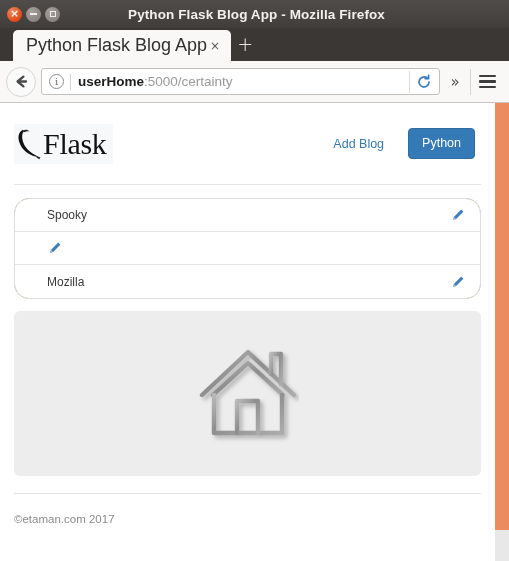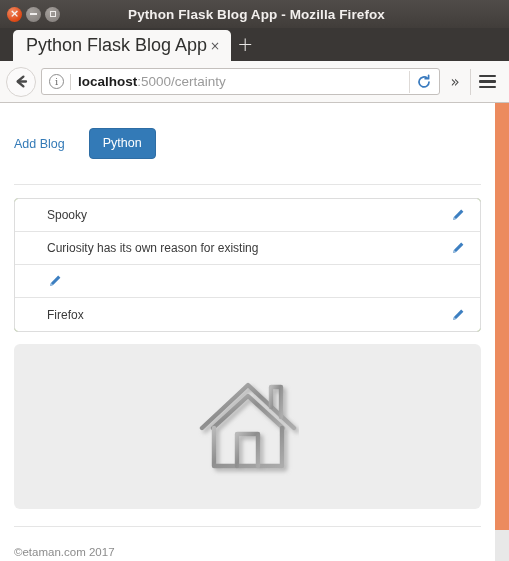--- a/index.html
+++ b/index.html
@@ -286,21 +286,21 @@
 
   .hr-nav {
     height: 1px;
     background: #e5e5e5;
     margin: 0 0 13px 0;
   }
 
   
   .list-group {
     border: 1px solid #dddddd;
-    border-radius: 4px;
+    border-radius: 15px;
     overflow: hidden;
     background: #4d7c0f;
   }
   .list-item {
     position: relative;
     height: 33px;
     display: flex;
     align-items: center;
     padding: 0 14px 0 32px;
     border-bottom: 1px solid #e4e4e4;
@@ -397,21 +397,21 @@
     <div class="nav-back">
       <svg width="17" height="17" viewBox="0 0 17 17">
         <path d="M10.4 3.6 L4.6 8.5 L10.4 13.4" fill="none" stroke="#4a4a4a" stroke-width="2.3" stroke-linecap="round" stroke-linejoin="round"></path>
         <line x1="5.2" y1="8.5" x2="13" y2="8.5" stroke="#4a4a4a" stroke-width="2.3" stroke-linecap="round"></line>
       </svg>
     </div>
 
     <div class="urlbox">
       <span class="url-info">i</span>
       <span class="url-sep"></span>
-      <span class="url-text"><span class="url-host">localhost</span><span>:5000/certainty</span></span>
+      <span class="url-text"><span class="url-host">userHome</span><span>:5000/certainty</span></span>
       <span class="url-divider"></span>
       <span class="url-reload">
         <svg width="16" height="16" viewBox="0 0 16 16">
           <path d="M13 8 A5 5 0 1 1 11.3 4.2" fill="none" stroke="#3a7bbf" stroke-width="1.7" stroke-linecap="round"></path>
           <path d="M12.6 1.3 L12.6 4.7 L9.2 4.7" fill="none" stroke="#3a7bbf" stroke-width="1.7" stroke-linecap="round" stroke-linejoin="round"></path>
         </svg>
       </span>
     </div>
 
     <div class="nav-chevrons">»</div>
@@ -421,20 +421,34 @@
       <span></span>
       <span></span>
     </div>
   </div>
 
   <div class="viewport">
     <div class="page">
 
       <div class="site-nav">
 
+        <div class="brand">
+          <svg class="brand-horn" width="26" height="34" viewBox="0 0 26 34">
+            <path d="M6.5 3 C2 5.5 1.5 11 4 17 C6.5 23 12 27.5 19.5 29.5 L24 30.5
+                     L21 29 C13.5 25.5 8.5 20 6.8 14 C5.6 9.6 6 5.8 8.2 3.4 Z" fill="#121212"></path>
+            <path d="M7.2 3.2 C9.5 2.2 12 2.6 13.6 4.2 C11.2 4.2 9.1 4.6 7.6 5.6 Z" fill="#2a2a2a"></path>
+            <path d="M7.6 6.6 C9.2 6 11 6 12.2 6.6 C10.4 7.4 9 8.6 8.2 10 C7.6 8.8 7.4 7.6 7.6 6.6 Z" fill="#f4f4f4"></path>
+            <path d="M8.8 12.4 C9.8 11.6 11 11.2 12 11.4 C11.2 12.8 10.8 14.2 10.8 15.6
+                     C9.9 14.6 9.2 13.5 8.8 12.4 Z" fill="#f4f4f4"></path>
+            <path d="M12.4 18 C13.4 17.4 14.4 17.2 15.2 17.4 C14.6 18.6 14.4 19.8 14.6 20.8
+                     C13.7 19.9 12.9 19 12.4 18 Z" fill="#f4f4f4"></path>
+            <path d="M19.5 29.5 L24.5 30.6 L23.2 32.2 Z" fill="#121212"></path>
+          </svg>
+          <span class="brand-text">Flask</span>
+        </div>
 
         <div class="nav-right">
           <a class="nav-link" href="#">Add Blog</a>
           <button class="btn-primary">Python</button>
         </div>
       </div>
 
       <div class="hr-nav"></div>
 
       <div class="list-group">
@@ -442,41 +456,32 @@
         <div class="list-item">
           <span class="list-item-title">Spooky</span>
           <span class="edit-icon">
             <svg width="14" height="14" viewBox="0 0 14 14">
               <path d="M10.2 1.6 L12.4 3.8 L5.1 11.1 L2.1 12.1 L2.9 9.0 Z" fill="#3d7fc1"></path>
               <path d="M2.9 9.0 L5.1 11.1 L2.1 12.1 Z" fill="#9dc0e0"></path>
             </svg>
           </span>
         </div>
 
-        <div class="list-item">
-          <span class="list-item-title">Curiosity has its own reason for existing</span>
-          <span class="edit-icon">
-            <svg width="14" height="14" viewBox="0 0 14 14">
-              <path d="M10.2 1.6 L12.4 3.8 L5.1 11.1 L2.1 12.1 L2.9 9.0 Z" fill="#3d7fc1"></path>
-              <path d="M2.9 9.0 L5.1 11.1 L2.1 12.1 Z" fill="#9dc0e0"></path>
-            </svg>
-          </span>
-        </div>
 
         <div class="list-item">
           <span class="edit-icon">
             <svg width="14" height="14" viewBox="0 0 14 14">
               <path d="M10.2 1.6 L12.4 3.8 L5.1 11.1 L2.1 12.1 L2.9 9.0 Z" fill="#3d7fc1"></path>
               <path d="M2.9 9.0 L5.1 11.1 L2.1 12.1 Z" fill="#9dc0e0"></path>
             </svg>
           </span>
         </div>
 
         <div class="list-item">
-          <span class="list-item-title">Firefox</span>
+          <span class="list-item-title">Mozilla</span>
           <span class="edit-icon">
             <svg width="14" height="14" viewBox="0 0 14 14">
               <path d="M10.2 1.6 L12.4 3.8 L5.1 11.1 L2.1 12.1 L2.9 9.0 Z" fill="#3d7fc1"></path>
               <path d="M2.9 9.0 L5.1 11.1 L2.1 12.1 Z" fill="#9dc0e0"></path>
             </svg>
           </span>
         </div>
 
       </div>
 

